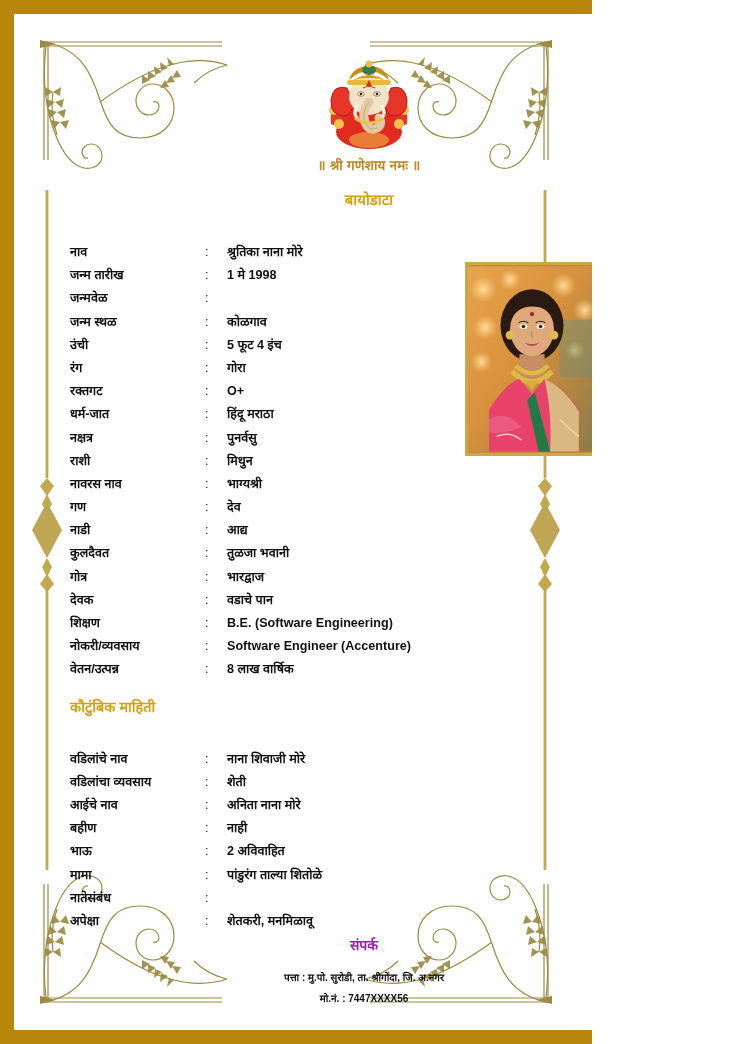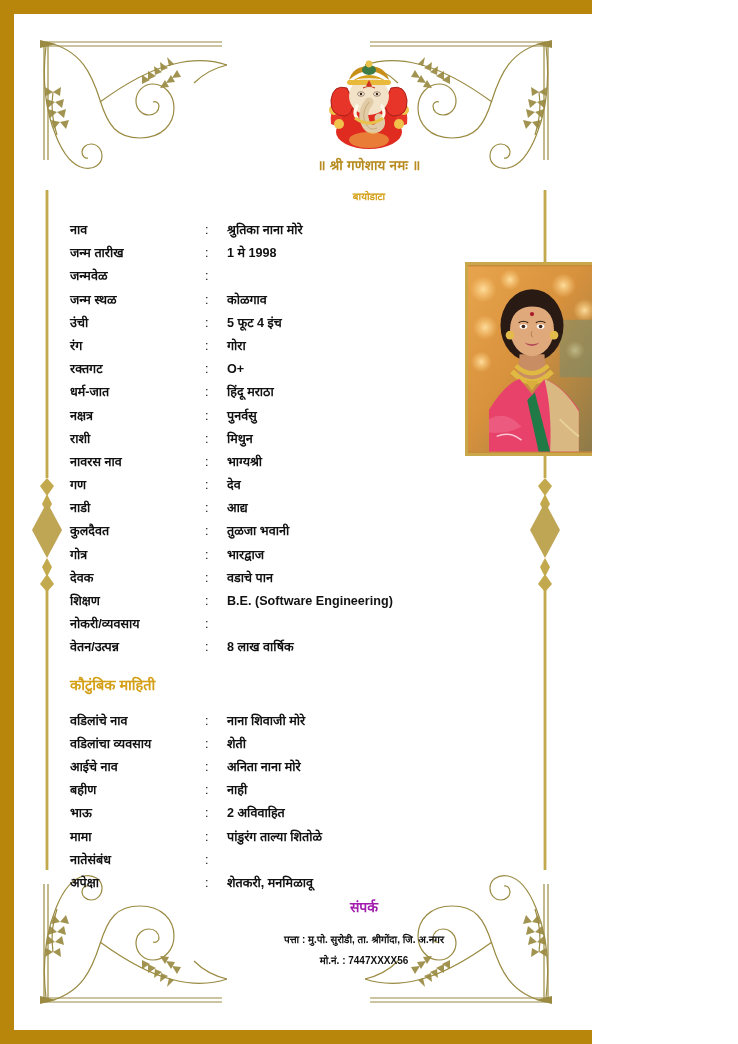--- a/index.html
+++ b/index.html
@@ -84,26 +84,26 @@
     text-align: center;
     color: #b78b1f;
     font-size: 13.5px;
     font-weight: bold;
     letter-spacing: .2px;
     margin-top: 4px;
   }
   .doc-title {
     text-align: center;
     color: #d4a017;
-    font-size: 10px;
+    font-size: 15px;
     font-weight: bold;
     margin-top: 15px;
   }
 
-  .rows { margin-top: 18px; position: relative; }
+  .rows { margin-top: 34px; position: relative; }
 
   .row {
     display: flex;
     align-items: baseline;
     height: 23.2px;
     font-size: 12.6px;
     color: #111;
     font-weight: bold;
   }
   .row .label {
@@ -536,20 +536,21 @@
         <span class="value">वडाचे पान</span>
       </div>
       <div class="row">
         <span class="label">शिक्षण</span>
         <span class="colon">:</span>
         <span class="value">B.E. (Software Engineering)</span>
       </div>
       <div class="row">
         <span class="label">नोकरी/व्यवसाय</span>
         <span class="colon">:</span>
+        <span class="value">Software Engineer (Accenture)</span>
       </div>
       <div class="row">
         <span class="label">वेतन/उत्पन्न</span>
         <span class="colon">:</span>
         <span class="value">8 लाख वार्षिक</span>
       </div>
     </div>
 
     <div class="section-title">कौटुंबिक माहिती</div>
 

